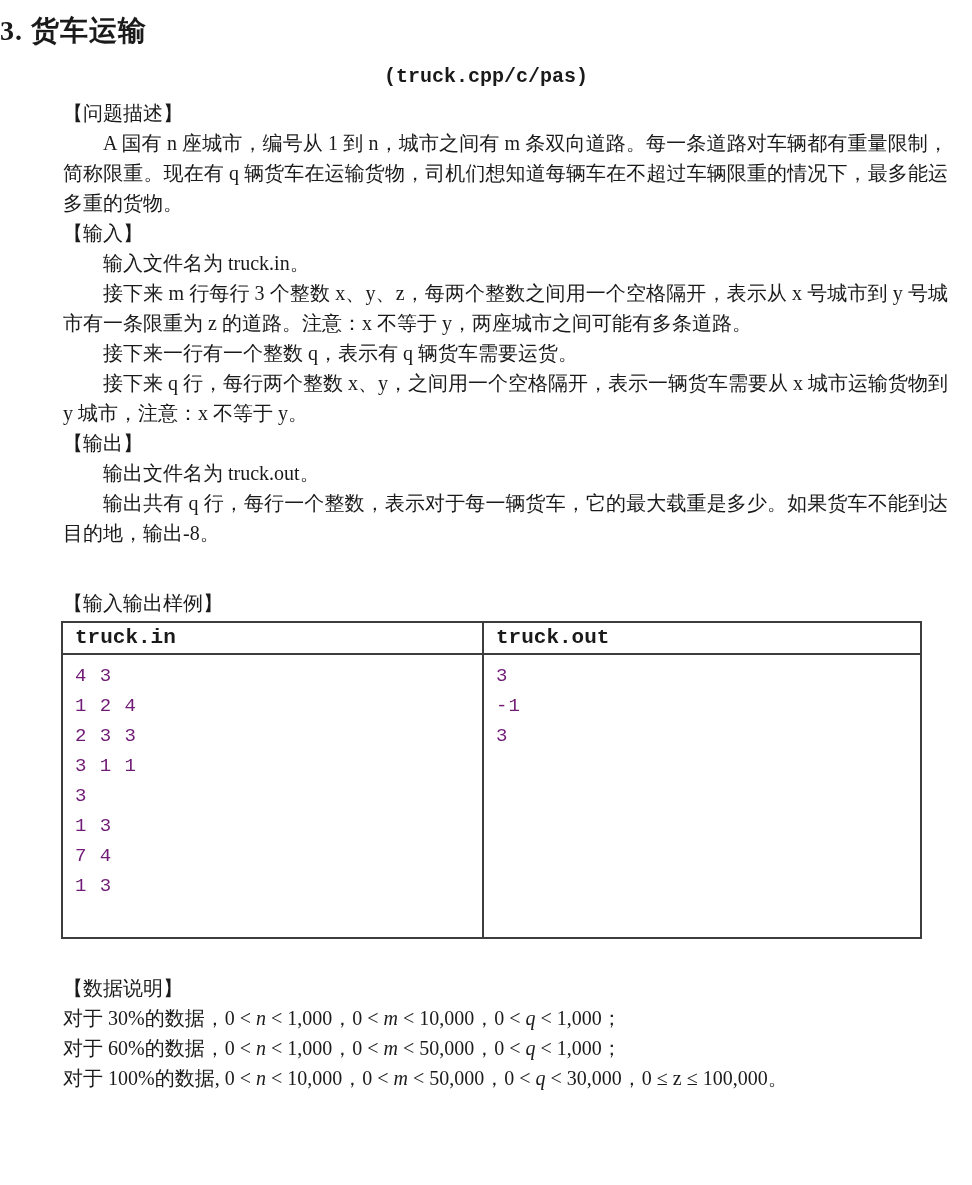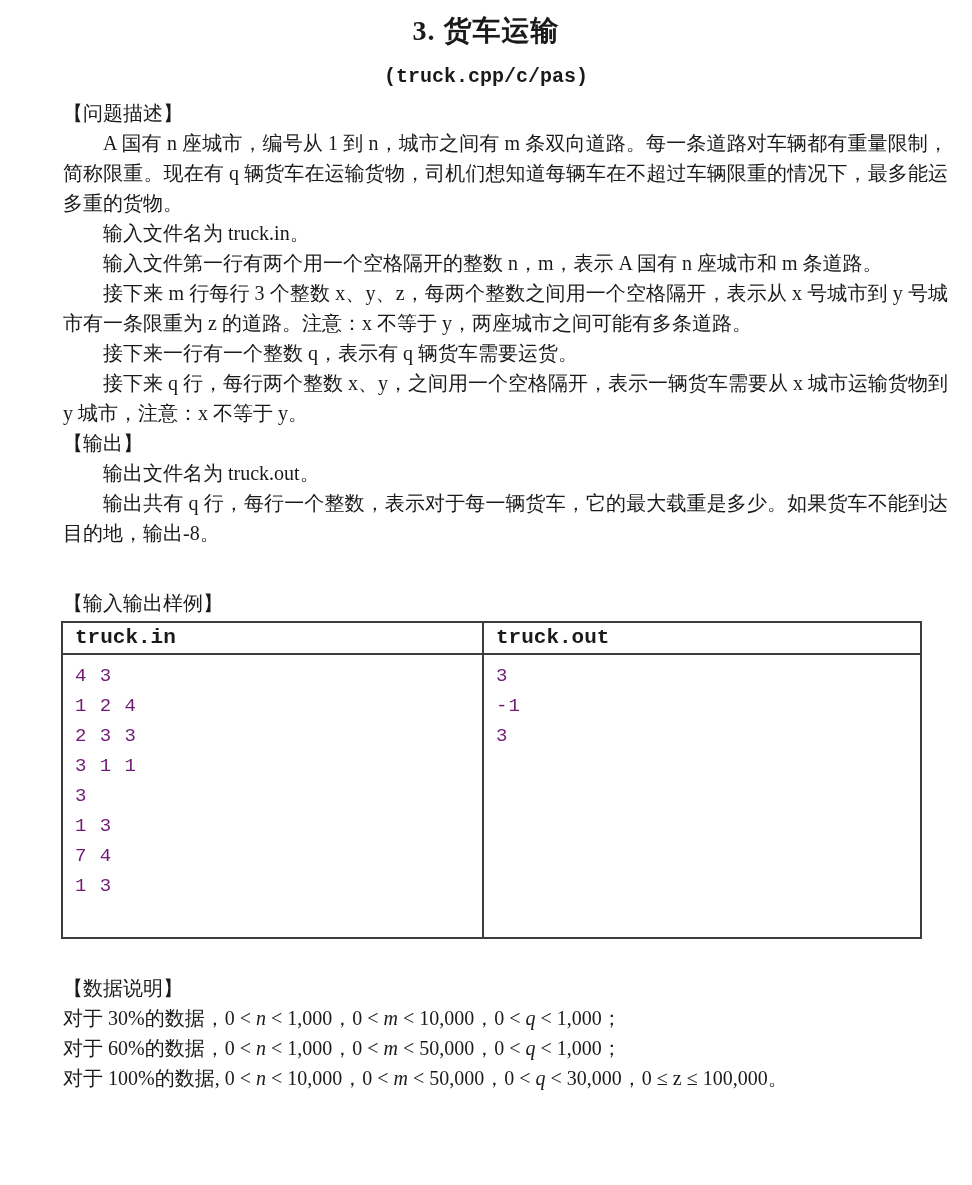--- a/index.html
+++ b/index.html
@@ -10,21 +10,20 @@
   body {
     width: 972px;
     height: 1185px;
     position: relative;
     overflow: hidden;
     color: #1a1a1a;
     font-family: "Liberation Serif", "DejaVu Serif", serif;
   }
   .doc-title {
     margin: 14px 0 0 0;
-    text-align: center;
     font-size: 28px;
     line-height: 34px;
     font-weight: bold;
     letter-spacing: 1px;
   }
   .doc-subtitle {
     margin: 16px 0 0 0;
     text-align: center;
     font-family: Liberation Mono, monospace;
     font-size: 20px;
@@ -102,22 +101,22 @@
 <body>
 
 <h1 class="doc-title">3. 货车运输</h1>
 <div class="doc-subtitle">(truck.cpp/c/pas)</div>
 
 <div class="content">
 
   <h2 class="sec-heading">【问题描述】</h2>
   <p class="para">A 国有 n 座城市，编号从 1 到 n，城市之间有 m 条双向道路。每一条道路对车辆都有重量限制，简称限重。现在有 q 辆货车在运输货物，司机们想知道每辆车在不超过车辆限重的情况下，最多能运多重的货物。</p>
 
+  <h2 class="sec-heading">【输入】</h2>
   <p class="para">输入文件名为 truck.in。</p>
-  <p class="para">输入文件第一行有两个用一个空格隔开的整数 n，m，表示 A 国有 n 座城市和 m 条道路。</p>
   <p class="para">接下来 m 行每行 3 个整数 x、y、z，每两个整数之间用一个空格隔开，表示从 x 号城市到 y 号城市有一条限重为 z 的道路。注意：x 不等于 y，两座城市之间可能有多条道路。</p>
   <p class="para">接下来一行有一个整数 q，表示有 q 辆货车需要运货。</p>
   <p class="para">接下来 q 行，每行两个整数 x、y，之间用一个空格隔开，表示一辆货车需要从 x 城市运输货物到 y 城市，注意：x 不等于 y。</p>
 
   <h2 class="sec-heading">【输出】</h2>
   <p class="para">输出文件名为 truck.out。</p>
   <p class="para">输出共有 q 行，每行一个整数，表示对于每一辆货车，它的最大载重是多少。如果货车不能到达目的地，输出-8。</p>
 
   <h2 class="sec-heading samples-heading">【输入输出样例】</h2>
 

